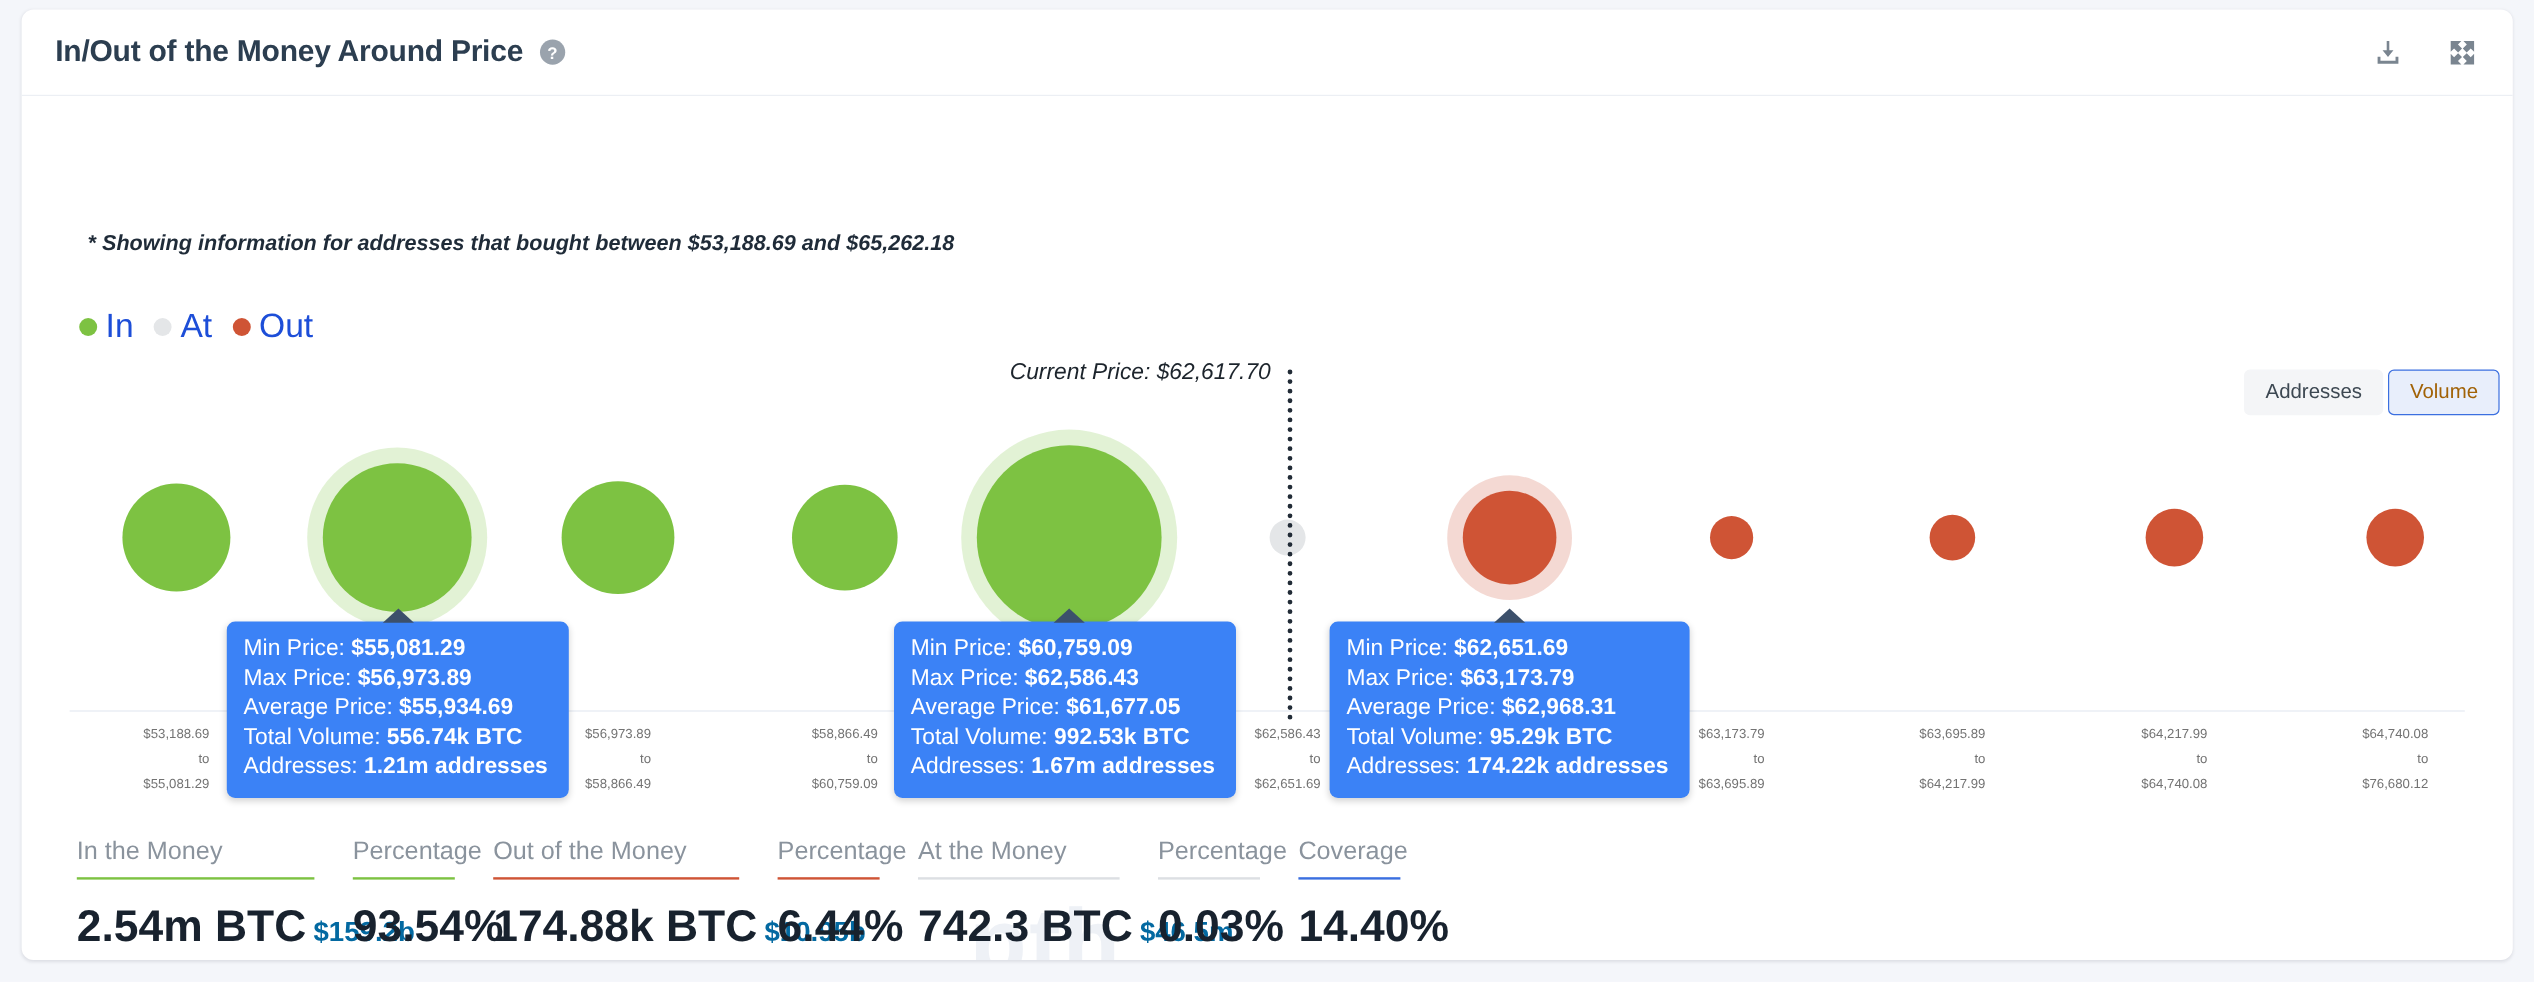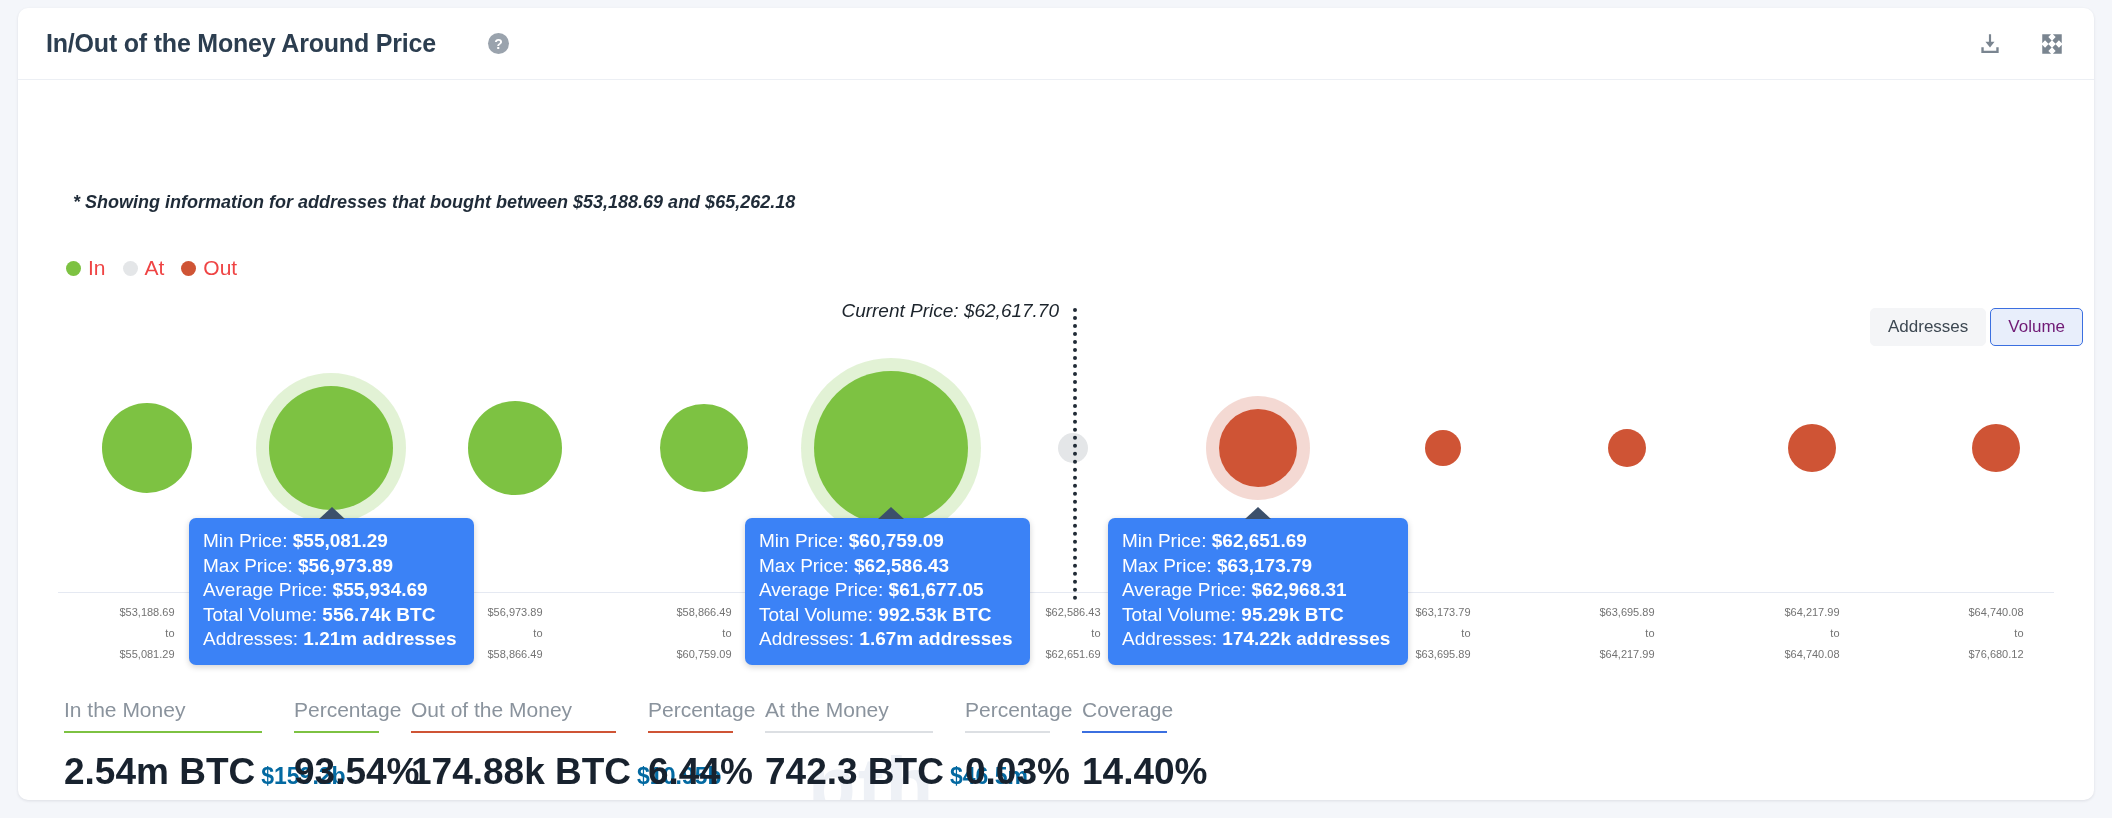--- a/index.html
+++ b/index.html
@@ -27,21 +27,20 @@
   }
 
   
   .card-header {
     position: relative;
     height: 72px;
     border-bottom: 1px solid #eceff4;
     display: flex;
     align-items: center;
     padding: 0 28px 0 28px;
-    gap: 38px;
   }
   .card-title {
     font-size: 25px;
     font-weight: bold;
     color: #2c3e50;
     letter-spacing: -.2px;
     white-space: nowrap;
   }
   .help-icon {
     display: inline-flex;
@@ -87,21 +86,21 @@
   }
   .legend {
     position: absolute;
     left: 48px; top: 176px;
     display: flex;
     align-items: center;
     gap: 7px;
   }
   .legend-item { display: flex; align-items: center; gap: 7px; margin-right: 10px; }
   .legend-dot { width: 15px; height: 15px; border-radius: 50%; display: block; }
-  .legend-label { font-size: 21px; color: #ef4444; }
+  .legend-label { font-size: 28px; color: #1d4ed8; }
 
   
   .toggle {
     position: absolute;
     right: 11px; top: 228px;
     display: flex;
     align-items: stretch;
     height: 38px;
   }
   .toggle-btn {
@@ -112,21 +111,21 @@
     border-radius: 5px;
     white-space: nowrap;
   }
   .toggle-btn.off {
     background: #f4f5f7;
     color: #3d4852;
     border: 1px solid #f4f5f7;
   }
   .toggle-btn.on {
     background: #e8eefb;
-    color: #701a75;
+    color: #a16207;
     border: 1.5px solid #3b6fe0;
     margin-left: 4px;
   }
 
   
   .plot {
     position: absolute;
     left: 0; top: 250px;
     width: 2076px; height: 280px;
   }

